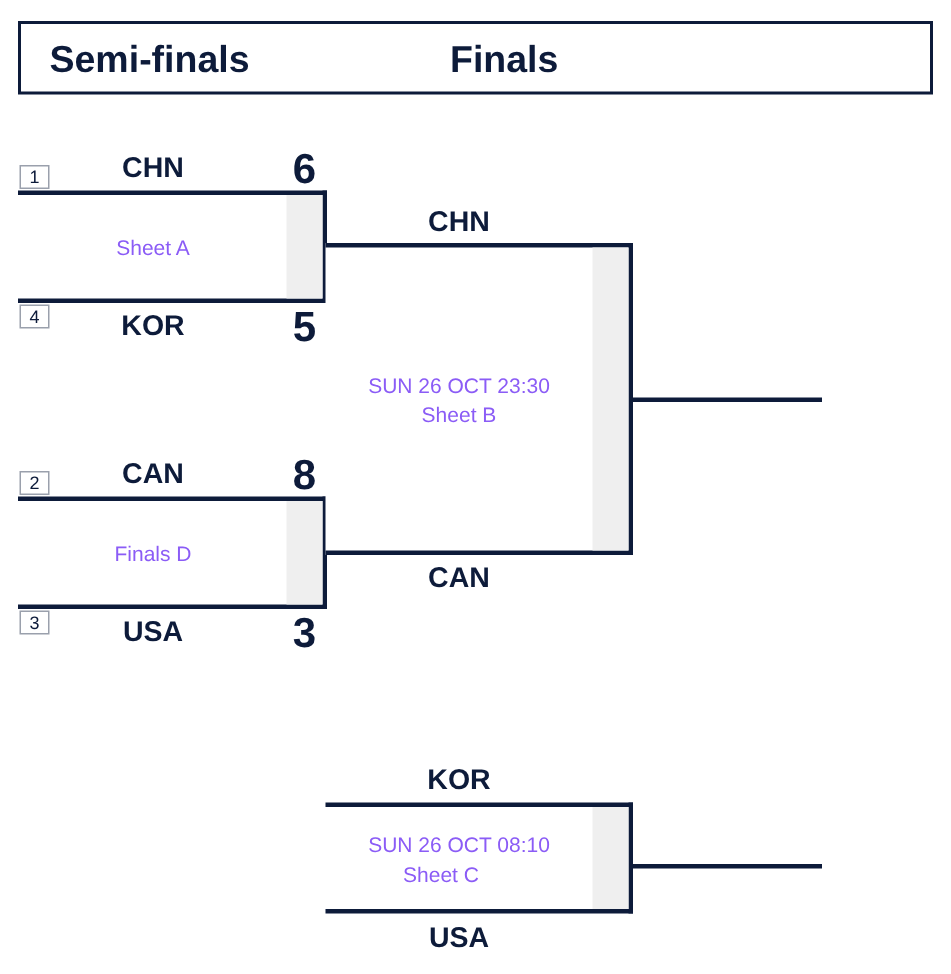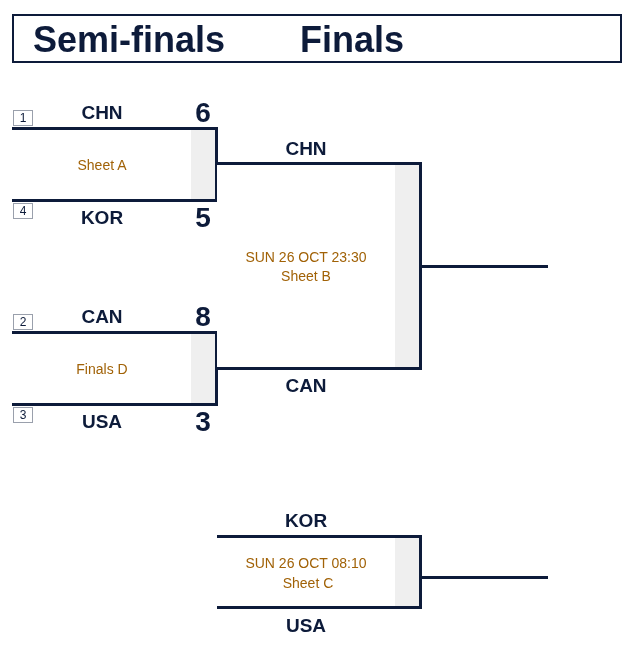--- a/index.html
+++ b/index.html
@@ -1,26 +1,26 @@
 <!DOCTYPE html>
 <html><head>
 <meta charset="utf-8">
 <style>
   html, body { margin:0; padding:0; background:#ffffff; }
   body { width:634px; height:649px; position:relative; overflow:hidden;
          font-family:"Liberation Sans", sans-serif; color:#0d1b3a; }
   .abs { position:absolute; }
   .header-box { left:12px; top:14px; width:610px; height:49px; border:2px solid #0d1b3a; box-sizing:border-box; }
-  .round-title { font-weight:bold; font-size:36px; color:#0d1b3a; top:24px; line-height:32px; }
+  .round-title { font-weight:bold; font-size:25px; color:#0d1b3a; top:24px; line-height:32px; }
   .team { font-weight:bold; font-size:19px; line-height:30px; color:#0d1b3a; text-align:center; width:80px; }
   .score { font-weight:bold; font-size:28px; line-height:30px; color:#0d1b3a; text-align:center; width:30px; }
   .seed { width:20px; height:16px; border:1px solid #9aa0ac; box-sizing:border-box; font-size:12px; line-height:14px; text-align:center; color:#0d1b3a; background:#fff; }
   .match { border-top:3px solid #0d1b3a; border-bottom:3px solid #0d1b3a; border-right:3px solid #0d1b3a; box-sizing:border-box; background:#fff; }
   .match .shade { position:absolute; right:0; top:0; bottom:0; width:24px; background:#efefef; }
-  .info { font-size:14px; line-height:20px; color:#a16207; text-align:center; }
+  .info { font-size:14px; line-height:20px; color:#8b5cf6; text-align:center; }
   .line { background:#0d1b3a; height:3px; }
 </style>
 </head>
 <body>
 
 <div class="abs header-box"></div>
 <div class="abs round-title" style="left:33px;">Semi-finals</div>
 <div class="abs round-title" style="left:300px;text-align:right;">Finals</div>
 
 <div>
@@ -59,16 +59,16 @@
   <div class="abs team" style="left:266px; top:371px;">CAN</div>
   <div class="abs line" style="left:422px; top:265px; width:126px;"></div>
 </div>
 
 <div>
   <div class="abs team" style="left:266px; top:506px;">KOR</div>
   <div class="abs match" style="left:217px; top:535px; width:205px; height:74px;">
     <div class="shade"></div>
   </div>
   <div class="abs info" style="left:225px; top:553px; width:162px;">SUN 26 OCT 08:10</div>
-  <div class="abs info" style="left:227px; top:573px; width:162px;">Sheet C</div>
+  <div class="abs info" style="left:213px; top:573px; width:162px;">Sheet C</div>
   <div class="abs team" style="left:266px; top:611px;">USA</div>
   <div class="abs line" style="left:422px; top:576px; width:126px;"></div>
 </div>
 
 </body></html>

